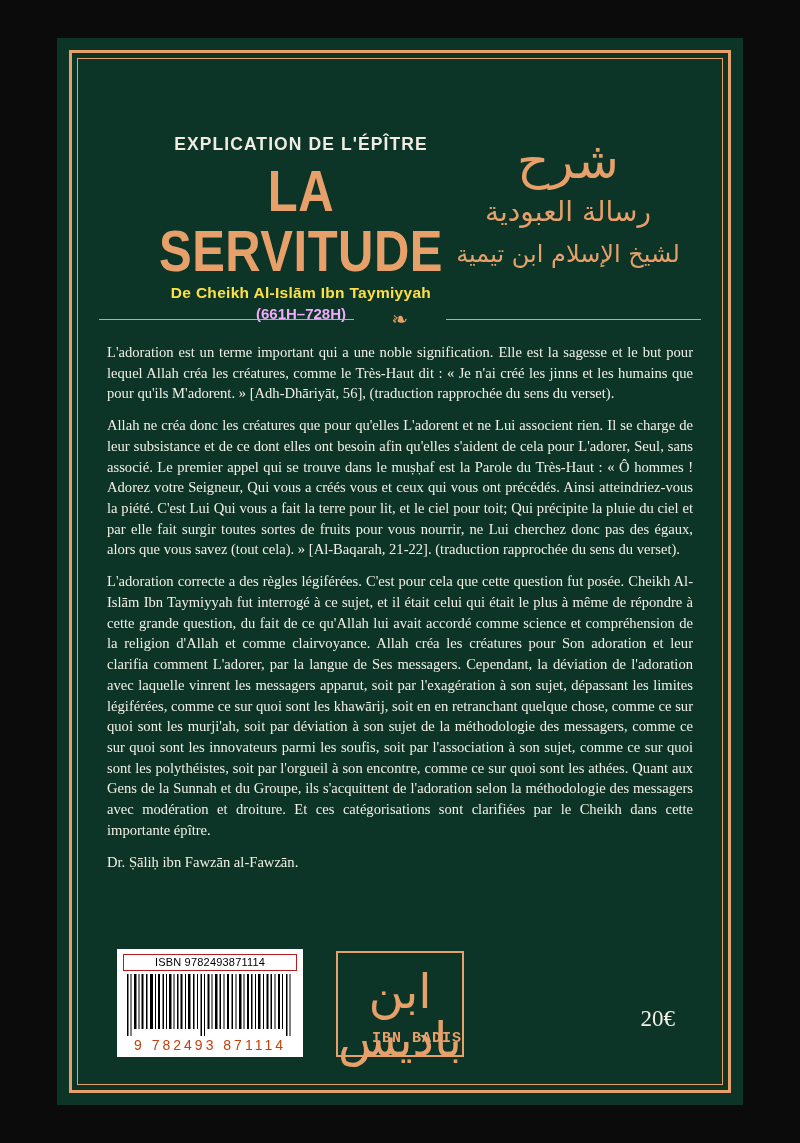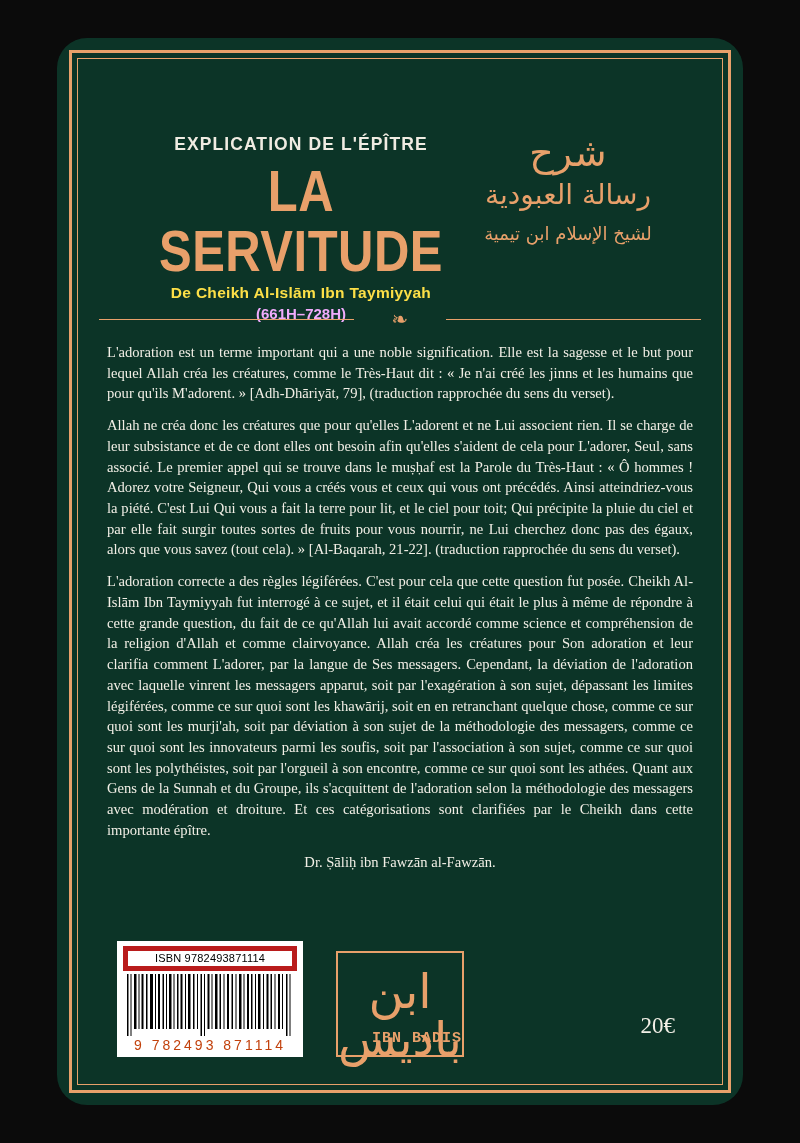--- a/index.html
+++ b/index.html
@@ -21,21 +21,20 @@
     box-sizing: border-box;
   }
   .cover {
     position: absolute;
     left: 57px;
     top: 38px;
     width: 686px;
     height: 1067px;
     background: #0c3427;
     box-sizing: border-box;
-    border-radius: 30px;
   }
   .border-outer {
     position: absolute;
     left: 12px;
     top: 12px;
     right: 12px;
     bottom: 12px;
     border: 3px solid #e8a06a;
     box-sizing: border-box;
   }
@@ -109,34 +108,34 @@
     position: absolute;
     right: 26px;
     top: 56px;
     width: 230px;
     text-align: center;
     color: #e8a06a;
     direction: rtl;
   }
   .ar1 {
     font-family: "DejaVu Sans", sans-serif;
-    font-size: 38px;
+    font-size: 50px;
     line-height: 1.35;
     color: #e8a06a;
   }
   .ar2 {
     font-family: "DejaVu Sans", sans-serif;
     font-size: 28px;
     line-height: 1.45;
     color: #e8a06a;
     margin-top: -4px;
   }
   .ar3 {
     font-family: "DejaVu Sans", sans-serif;
-    font-size: 18px;
+    font-size: 24px;
     line-height: 1.5;
     color: #e8a06a;
     margin-top: 4px;
   }
 
   
   .divider {
     position: relative;
     height: 26px;
     margin: 4px 8px 0 8px;
@@ -167,21 +166,21 @@
     color: #f2efe6;
     font-family: "Liberation Serif", serif;
     font-size: 14.6px;
     line-height: 1.42;
     text-align: justify;
   }
   .body-text p {
     margin: 0 0 11px 0;
   }
   .signature {
-    text-align: center;
+    text-align: left;
     margin-top: 8px;
     font-size: 14.6px;
     color: #f2efe6;
   }
 
   
   .footer {
     position: absolute;
     left: 16px;
     right: 16px;
@@ -195,21 +194,21 @@
     width: 186px;
     background: #ffffff;
     padding: 5px 6px 4px 6px;
     box-sizing: border-box;
   }
   .isbn-label {
     text-align: center;
     font-family: "Liberation Sans", sans-serif;
     font-size: 11px;
     color: #000;
-    border: 5px solid #b91c1c;
+    border: 1px solid #b91c1c;
     padding: 1px 0 2px 0;
     margin-bottom: 3px;
     letter-spacing: 0.2px;
   }
   .barcode {
     height: 62px;
     width: 100%;
     display: block;
   }
   .isbn-digits {
@@ -253,21 +252,21 @@
     position: absolute;
     bottom: 8px;
     left: 0;
     right: 0;
     text-align: right;
     font-weight: 600;
   }
   .price {
     position: absolute;
     right: 18px;
-    bottom: 26px;
+    bottom: 33px;
     color: #f2efe6;
     font-family: "Liberation Serif", serif;
     font-size: 23px;
   }
 </style>
 </head>
 <body>
 
 <div class="page">
   <div class="cover">
@@ -290,21 +289,21 @@
         </div>
       </div>
 
       <div class="divider">
         <div class="line left"></div>
         <div class="ornament">❧</div>
         <div class="line right"></div>
       </div>
 
       <div class="body-text">
-        <p>L'adoration est un terme important qui a une noble signification. Elle est la sagesse et le but pour lequel Allah créa les créatures, comme le Très-Haut dit : « Je n'ai créé les jinns et les humains que pour qu'ils M'adorent. » [Adh-Dhāriyāt, 79], (traduction rapprochée du sens du verset).</p>
+        <p>L'adoration est un terme important qui a une noble signification. Elle est la sagesse et le but pour lequel Allah créa les créatures, comme le Très-Haut dit : « Je n'ai créé les jinns et les humains que pour qu'ils M'adorent. » [Adh-Dhāriyāt, 56], (traduction rapprochée du sens du verset).</p>
         <p>Allah ne créa donc les créatures que pour qu'elles L'adorent et ne Lui associent rien. Il se charge de leur subsistance et de ce dont elles ont besoin afin qu'elles s'aident de cela pour L'adorer, Seul, sans associé. Le premier appel qui se trouve dans le muṣḥaf est la Parole du Très-Haut : « Ô hommes ! Adorez votre Seigneur, Qui vous a créés vous et ceux qui vous ont précédés. Ainsi atteindriez-vous la piété. C'est Lui Qui vous a fait la terre pour lit, et le ciel pour toit; Qui précipite la pluie du ciel et par elle fait surgir toutes sortes de fruits pour vous nourrir, ne Lui cherchez donc pas des égaux, alors que vous savez (tout cela). » [Al-Baqarah, 21-22]. (traduction rapprochée du sens du verset).</p>
         <p>L'adoration correcte a des règles légiférées. C'est pour cela que cette question fut posée. Cheikh Al-Islām Ibn Taymiyyah fut interrogé à ce sujet, et il était celui qui était le plus à même de répondre à cette grande question, du fait de ce qu'Allah lui avait accordé comme science et compréhension de la religion d'Allah et comme clairvoyance. Allah créa les créatures pour Son adoration et leur clarifia comment L'adorer, par la langue de Ses messagers. Cependant, la déviation de l'adoration avec laquelle vinrent les messagers apparut, soit par l'exagération à son sujet, dépassant les limites légiférées, comme ce sur quoi sont les khawārij, soit en en retranchant quelque chose, comme ce sur quoi sont les murji'ah, soit par déviation à son sujet de la méthodologie des messagers, comme ce sur quoi sont les innovateurs parmi les soufis, soit par l'association à son sujet, comme ce sur quoi sont les polythéistes, soit par l'orgueil à son encontre, comme ce sur quoi sont les athées. Quant aux Gens de la Sunnah et du Groupe, ils s'acquittent de l'adoration selon la méthodologie des messagers avec modération et droiture. Et ces catégorisations sont clarifiées par le Cheikh dans cette importante épître.</p>
         <div class="signature">Dr. Ṣāliḥ ibn Fawzān al-Fawzān.</div>
       </div>
 
       <div class="footer">
 
         <div class="isbn-box">
           <div class="isbn-label">ISBN 9782493871114</div>
           <svg class="barcode" viewBox="0 0 174 62" preserveAspectRatio="none">

